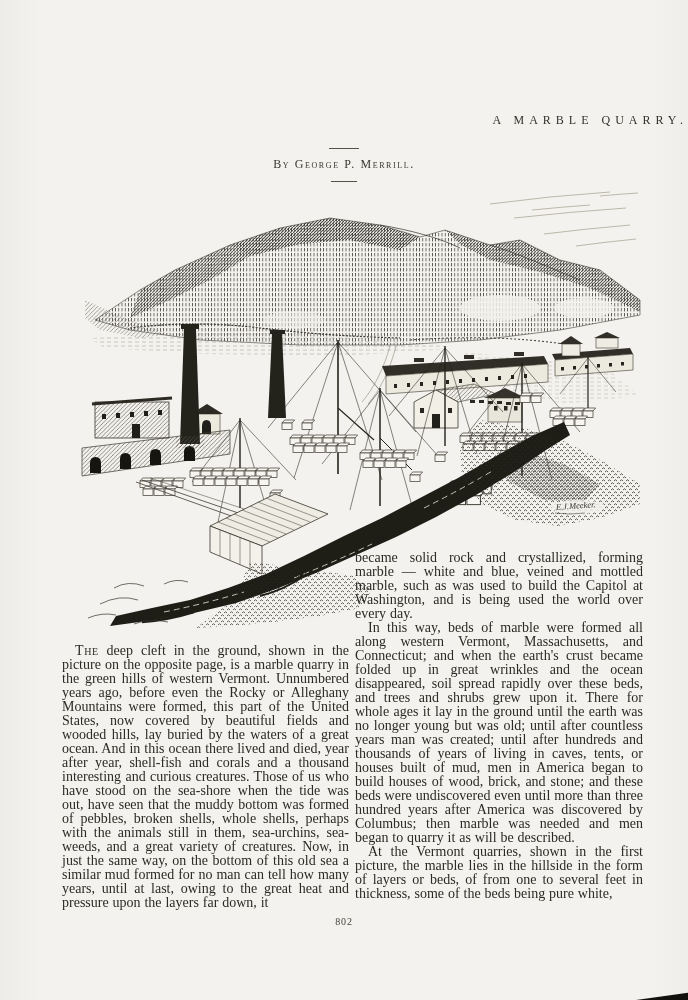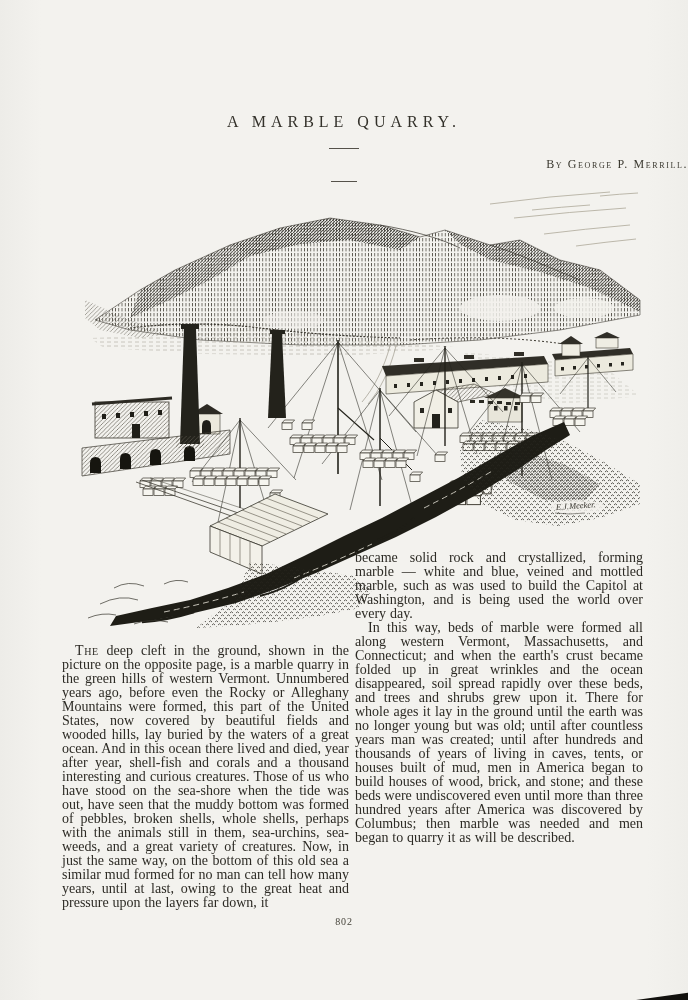--- a/index.html
+++ b/index.html
@@ -4,28 +4,28 @@
 <style>
   html,body{margin:0;padding:0;}
   body{
     width:688px;height:1000px;position:relative;overflow:hidden;
     background:linear-gradient(90deg,#edece8 0%,#f3f2ee 6%,#f3f2ee 94%,#efeeea 100%);
     font-family:"Liberation Serif","DejaVu Serif",serif;
     color:#2e2c26;
   }
   .page{position:absolute;inset:0;}
   .title{
-    position:absolute;top:113px;left:0;width:100%;text-align:center;
-    font-size:16px;letter-spacing:5px;color:#33312a;font-family:Liberation Serif, serif;
+    position:absolute;top:113px;left:0;width:100%;text-align:right;
+    font-size:12px;letter-spacing:5px;color:#33312a;font-family:Liberation Serif, serif;
   }
   .rule{position:absolute;left:50%;transform:translateX(-50%);height:1px;background:#55524a;}
   .rule-1{top:148px;width:30px;}
   .rule-2{top:181px;width:26px;}
   .byline{
-    position:absolute;top:157px;left:0;width:100%;text-align:right;
+    position:absolute;top:157px;left:0;width:100%;text-align:center;
     font-variant:small-caps;font-size:12px;letter-spacing:1.6px;color:#3a382f;
   }
   .illustration{position:absolute;left:44px;top:188px;width:600px;height:455px;}
   .col{
     position:absolute;text-align:justify;
     font-size:14px;line-height:14px;word-spacing:0.4px;color:#2c2a24;
   }
   .col-left{left:62px;top:644px;width:287px;}
   .col-right{left:355px;top:551px;width:288px;}
   .col p{margin:0;text-indent:13px;}
@@ -393,18 +393,19 @@
     </g>
   </svg>
 
   <div class="col col-left">
     <p><span class="lead-caps">The</span> <span>deep cleft in the ground, shown in the picture on the opposite page, is a marble quarry in the green hills of western Vermont.  Unnumbered years ago, before even the Rocky or Alleghany Mountains were formed, this part of the United States, now covered by beautiful fields and wooded hills, lay buried by the waters of a great ocean.  And in this ocean there lived and died, year after year, shell-fish and corals and a thousand interesting and curious creatures.  Those of us who have stood on the sea-shore when the tide was out, have seen that the muddy bottom was formed of pebbles, broken shells, whole shells, perhaps with the animals still in them, sea-urchins, sea-weeds, and a great variety of creatures.  Now, in just the same way, on the bottom of this old sea a similar mud formed for no man can tell how many years, until at last, owing to the great heat and pressure upon the layers far down, it</span></p>
   </div>
 
   <div class="col col-right">
     <p class="noindent">became solid rock and crystallized, forming marble — white and blue, veined and mottled marble, such as was used to build the Capitol at Washington, and is being used the world over every day.</p>
     <p>In this way, beds of marble were formed all along western Vermont, Massachusetts, and Connecticut; and when the earth's crust became folded up in great wrinkles and the ocean disappeared, soil spread rapidly over these beds, and trees and shrubs grew upon it.  There for whole ages it lay in the ground until the earth was no longer young but was old; until after countless years man was created; until after hundreds and thousands of years of living in caves, tents, or houses built of mud, men in America began to build houses of wood, brick, and stone; and these beds were undiscovered even until more than three hundred years after America was discovered by Columbus; then marble was needed and men began to quarry it as will be described.</p>
+    <p>At the Vermont quarries, shown in the first picture, the marble lies in the hillside in the form of layers or beds, of from one to several feet in thickness, some of the beds being pure white,</p>
   </div>
 
   <div class="page-number">802</div>
 
   <div class="scan-artifact"></div>
 </div>
 
 </body></html>

